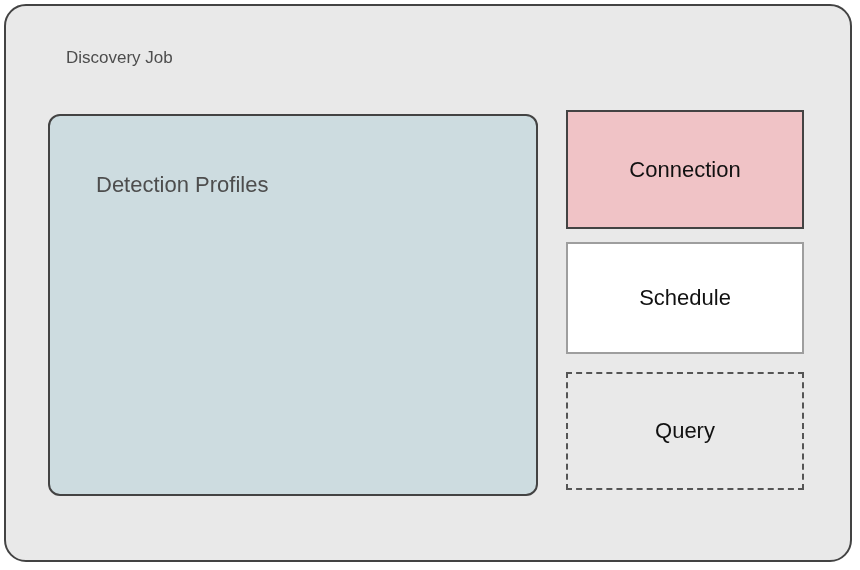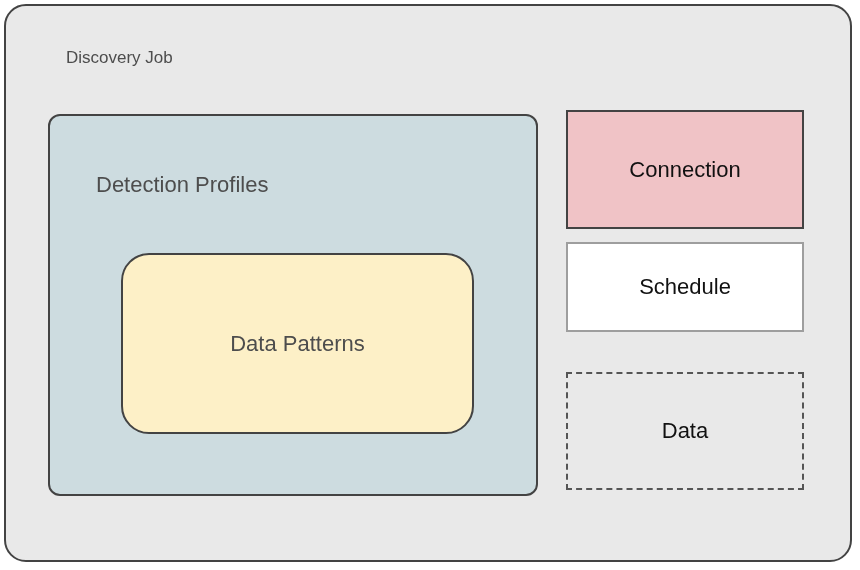--- a/index.html
+++ b/index.html
@@ -84,21 +84,21 @@
     color: var(--label-black, #111111);
   }
   .connection-box {
     top: 104px;
     height: 119px;
     background: var(--connection-bg, #f0c3c6);
     border: 2px solid var(--border-dark, #434343);
   }
   .schedule-box {
     top: 236px;
-    height: 90px;
+    height: 112px;
     background: var(--schedule-bg, #ffffff);
     border: 2px solid var(--border-light, #9e9e9e);
   }
   .query-box {
     top: 366px;
     height: 118px;
     background: transparent;
     border: 2px dashed var(--border-dashed, #555555);
   }
   .side-box .label {
@@ -110,31 +110,28 @@
 
 <div class="canvas">
 
   <div class="outer-box">
 
     <div class="outer-label">Discovery Job</div>
 
     <div class="profiles-box">
       <div class="profiles-label">Detection Profiles</div>
 
-      <div class="patterns-box">
-        <span class="label">Data Patterns</span>
-      </div>
     </div>
 
     <div class="side-box connection-box">
       <span class="label">Connection</span>
     </div>
 
     <div class="side-box schedule-box">
       <span class="label">Schedule</span>
     </div>
 
     <div class="side-box query-box">
-      <span class="label">Data</span>
+      <span class="label">Query</span>
     </div>
 
   </div>
 </div>
 
 </body></html>

